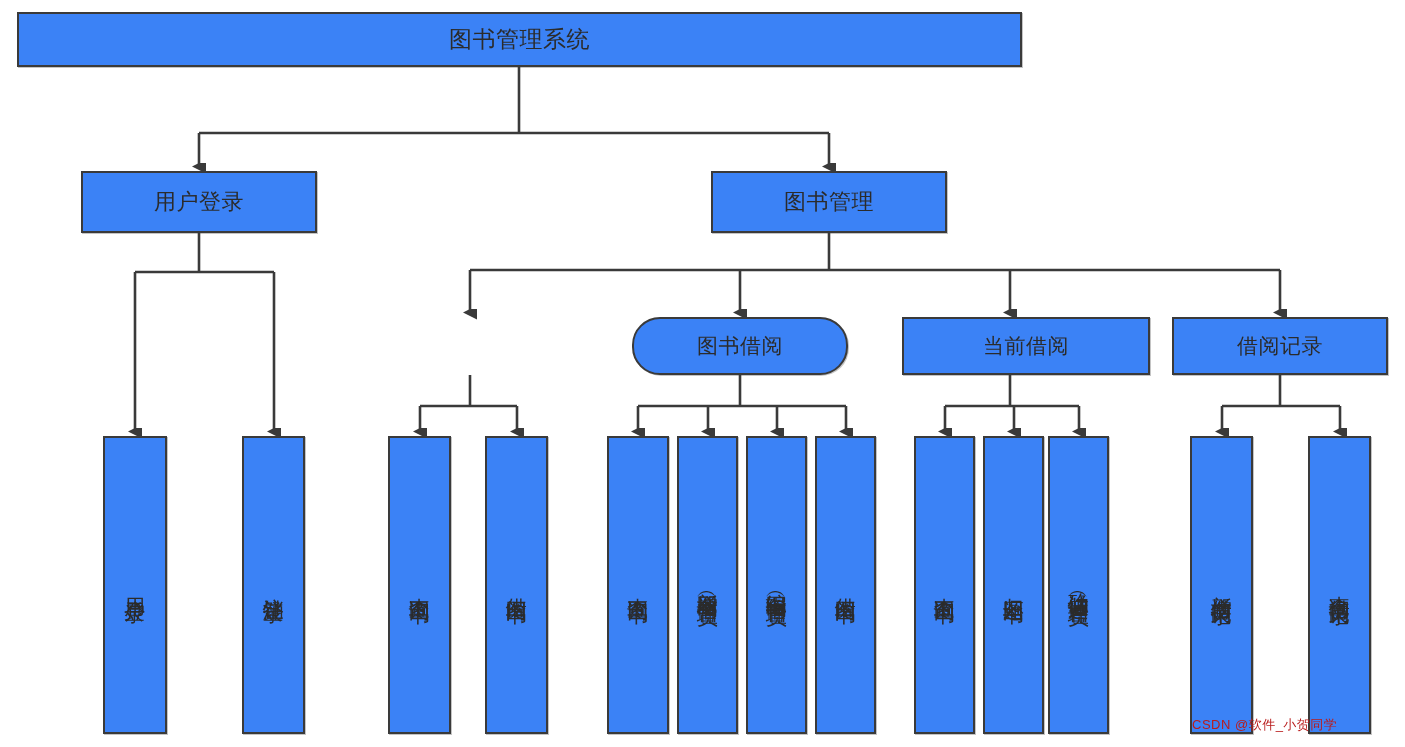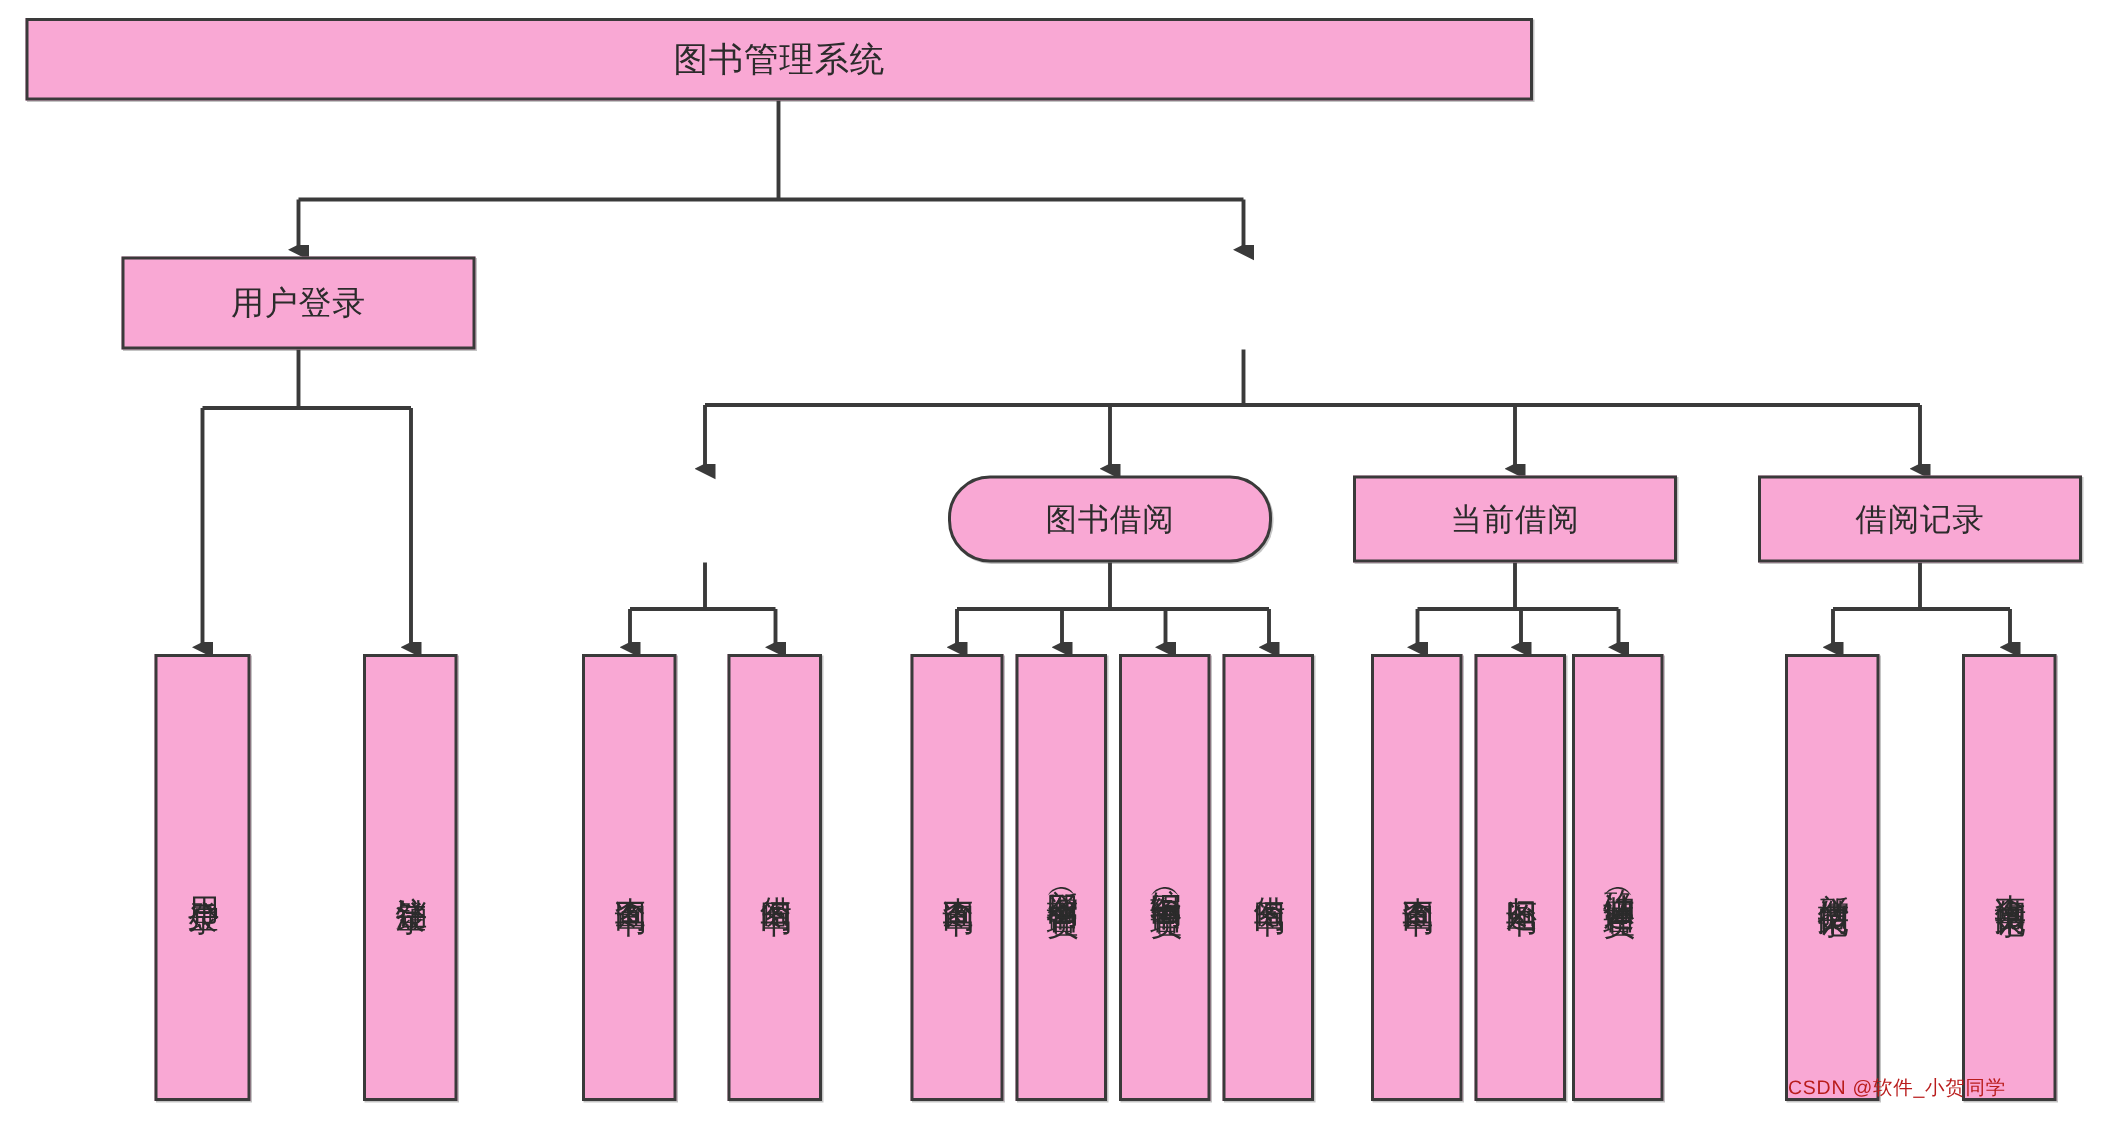--- a/index.html
+++ b/index.html
@@ -23,21 +23,21 @@
     position: absolute;
     left: 0;
     top: 0;
     width: 1405px;
     height: 747px;
     pointer-events: none;
   }
   .node {
     position: absolute;
     box-sizing: border-box;
-    background: #f9a8d4;
+    background: #3b82f6;
     border: 2px solid #3a3a3a;
     display: flex;
     align-items: center;
     justify-content: center;
     color: #2b2b2b;
     box-shadow: 1px 1px 0 rgba(60,60,60,0.30);
   }
   .node .label {
     display: block;
     text-align: center;
@@ -127,25 +127,28 @@
     </g>
   </svg>
 
   <div class="node node-root" style="left:17px; top:12px; width:1005px; height:55px;">
     <span class="label">图书管理系统</span>
   </div>
 
   <div class="node node-l2" style="left:81px; top:171px; width:236px; height:62px;">
     <span class="label">用户登录</span>
   </div>
+  <div class="node node-l2" style="left:711px; top:171px; width:236px; height:62px;">
+    <span class="label">图书管理</span>
+  </div>
 
   <div class="node node-l3" style="left:632px; top:317px; width:216px; height:58px;border-radius:28px;">
     <span class="label">图书借阅</span>
   </div>
-  <div class="node node-l3" style="left:902px; top:317px; width:216px; height:58px;">
+  <div class="node node-l3" style="left:902px; top:317px; width:248px; height:58px;">
     <span class="label">当前借阅</span>
   </div>
   <div class="node node-l3" style="left:1172px; top:317px; width:216px; height:58px;">
     <span class="label">借阅记录</span>
   </div>
 
   <div class="node node-leaf" style="left:103px; top:436px; width:64px; height:298px;">
     <span class="label">用户登录</span>
   </div>
   <div class="node node-leaf" style="left:242px; top:436px; width:63px; height:298px;">

